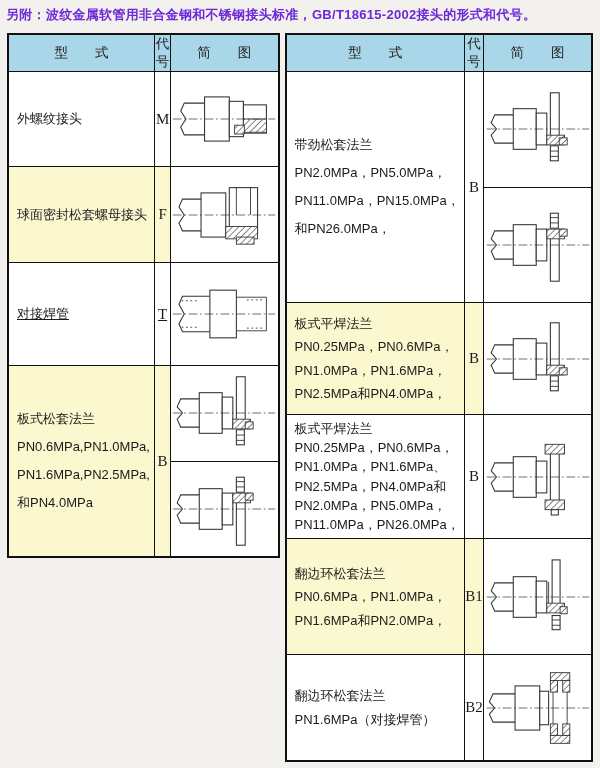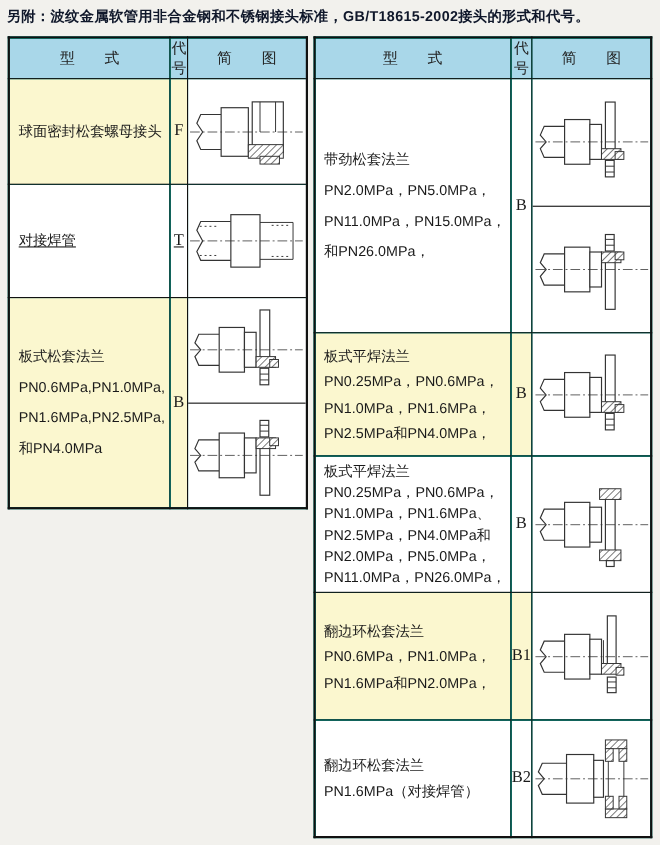--- a/index.html
+++ b/index.html
@@ -7,35 +7,35 @@
     width:600px;height:768px;
     background:#f2f1ed;
     font-family:"Liberation Sans","DejaVu Sans",sans-serif;
     color:#1a1a1a;
     overflow:hidden;
   }
   .title{
     padding:6px 6px 9px 6px;
     font-size:13px;
     font-weight:bold;
-    color:#0f172a;
+    color:#6d28d9;
     letter-spacing:0.3px;
     white-space:nowrap;
   }
   .tables{
     display:flex;
     gap:5px;
     padding:0 7px;
     align-items:flex-start;
   }
   table.ftable{
     border-collapse:collapse;
     table-layout:fixed;
     border:2px solid #111;
-    background:#14b8a6;
+    background:#1d4ed8;
   }
   .ftable th,.ftable td{
     border:1px solid #111;
     padding:0;
     overflow:hidden;
   }
   .ftable th{
     background:#a9d7e9;
     font-weight:normal;
     font-size:13.5px;
@@ -91,20 +91,45 @@
         <col style="width:111px">
       </colgroup>
     <thead>
       <tr>
         <th>型　　式</th>
         <th>代号</th>
         <th>简　　图</th>
       </tr>
     </thead>
     <tbody id="left-body">
+        <tr style="height: 95px;">
+          <td class="type">
+            <div>外螺纹接头</div>
+          </td>
+          <td class="code">M</td>
+          <td class="diag">
+            <div class="dsingle">
+              <svg width="106" height="84" viewBox="0 0 120 90">
+                <defs>
+                  <pattern id="h1" patternUnits="userSpaceOnUse" width="5" height="5" patternTransform="rotate(45)">
+                    <rect width="5" height="5" fill="#fff"></rect>
+                    <line x1="0" y1="0" x2="0" y2="5" stroke="#555" stroke-width="1.6"></line>
+                  </pattern>
+                </defs>
+                <path d="M38,27 H15 L11,36 L17,45 L11,54 L15,63 H38" stroke="#333" stroke-width="1.2" fill="#fff"></path>
+                <rect x="38" y="20" width="28" height="50" stroke="#333" stroke-width="1.2" fill="#fff"></rect>
+                <rect x="66" y="25" width="16" height="40" stroke="#333" stroke-width="1.2" fill="#fff"></rect>
+                <rect x="82" y="29" width="26" height="32" stroke="#333" stroke-width="1.2" fill="#fff"></rect>
+                <rect x="82" y="45" width="26" height="15" stroke="#333" stroke-width="1" fill="url(#h1)"></rect>
+                <rect x="72" y="52" width="11" height="10" stroke="#333" stroke-width="1" fill="url(#h1)"></rect>
+                <line x1="2" y1="45" x2="118" y2="45" stroke="#333" stroke-width="0.8" stroke-dasharray="10 3 2 3"></line>
+              </svg>
+            </div>
+          </td>
+        </tr>
         <tr style="height: 96px; padding-left: 36px;">
           <td class="type hl">
             <div>球面密封松套螺母接头</div>
           </td>
           <td class="code hl">F</td>
           <td class="diag">
             <div class="dsingle">
               <svg width="106" height="84" viewBox="0 0 120 90">
                 <defs>
                   <pattern id="h2" patternUnits="userSpaceOnUse" width="5" height="5" patternTransform="rotate(45)">

